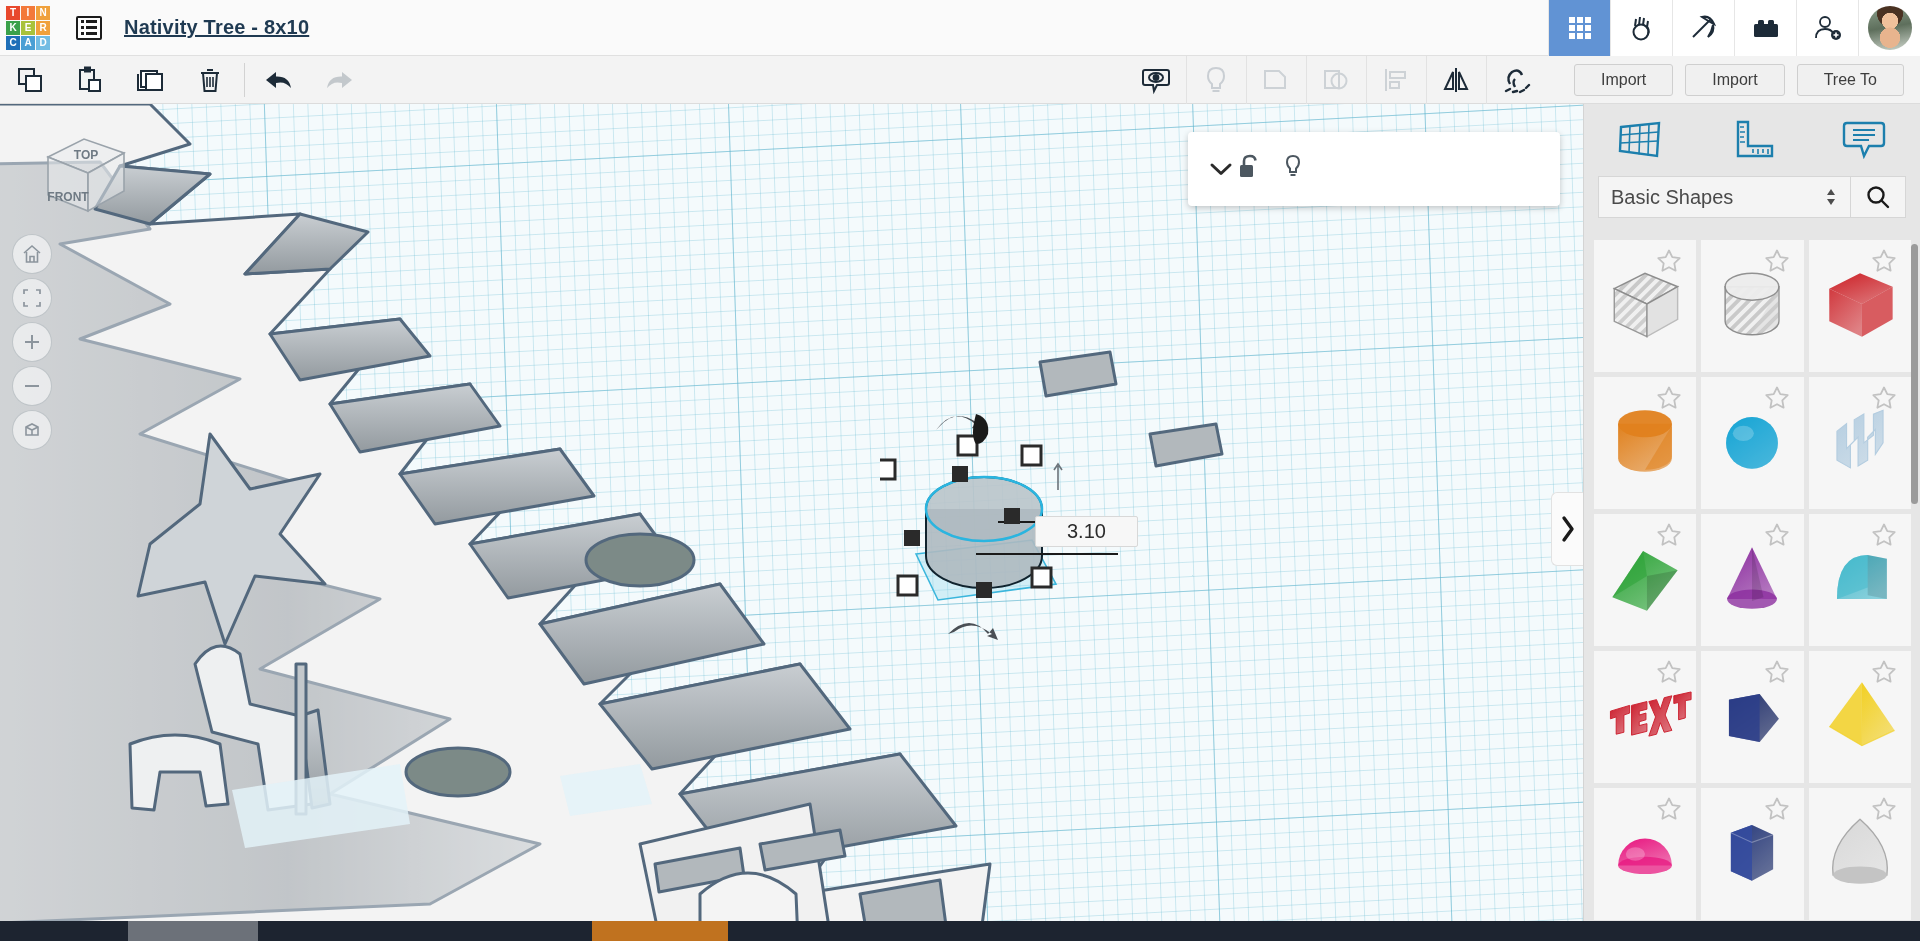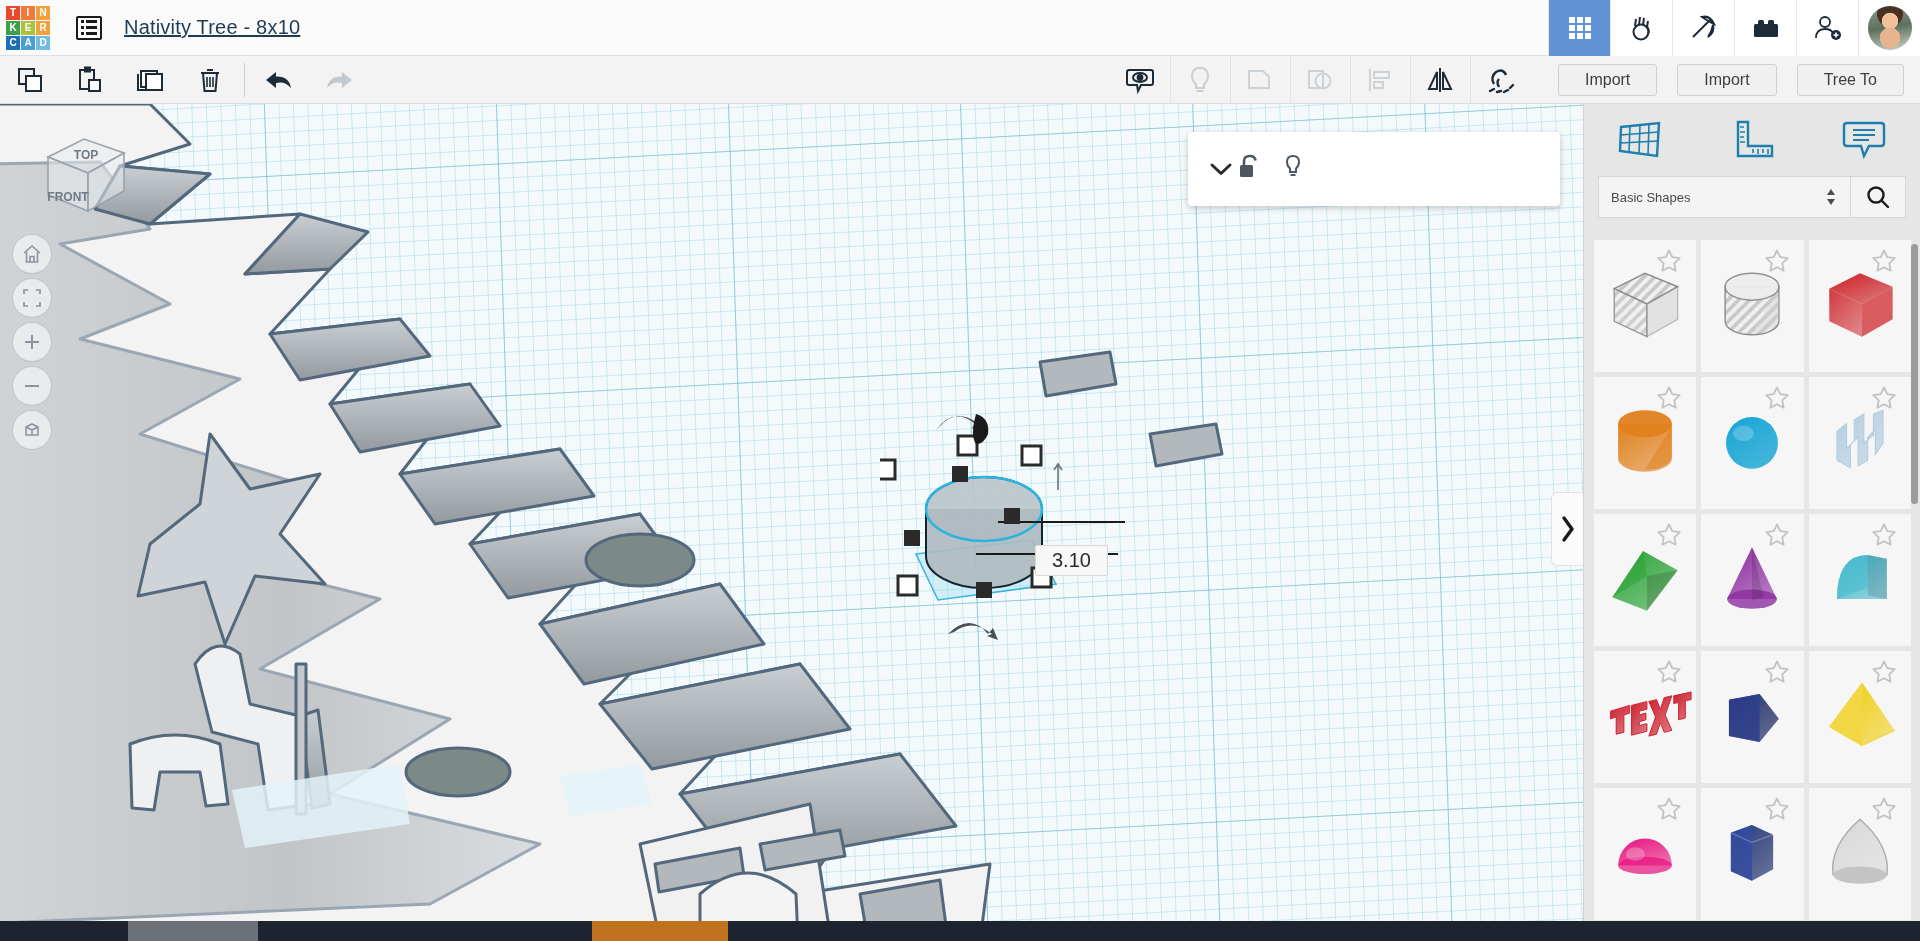--- a/index.html
+++ b/index.html
@@ -25,21 +25,21 @@
   }
   .doc-icon {
     width: 26px; height: 24px; margin-left: 20px;
     border: 2px solid #1a1a1a; border-radius: 2px;
     display: flex; flex-direction: column; justify-content: center; gap: 3px; padding: 0 3px;
   }
   .doc-icon .r { display: flex; align-items: center; gap: 2px; }
   .doc-icon .dot { width: 3px; height: 3px; background: #1a1a1a; }
   .doc-icon .ln { flex: 1; height: 3px; background: #1a1a1a; }
   .doc-title {
-    margin-left: 22px; font-size: 20px; color: #1f3a52; font-weight: normal;
+    margin-left: 22px; font-size: 20px; color: #1f3a52; font-weight: bold;
     text-decoration: underline; cursor: pointer; letter-spacing: .2px;
   }
   .topbar-spacer { flex: 1; }
   .top-icons { display: flex; height: 56px; align-items: stretch; }
   .top-ic {
     width: 62px; height: 56px; display: flex; align-items: center; justify-content: center;
     border-left: 1px solid #e6e6e6; background: #fff; cursor: pointer;
   }
   .top-ic.active { background: #6193d4; }
   .top-ic.avatar-cell { border-left: 1px solid #e6e6e6; }
@@ -60,21 +60,21 @@
     display: flex; align-items: center;
   }
   .tb-btn {
     width: 60px; height: 48px; display: flex; align-items: center; justify-content: center; cursor: pointer;
   }
   .tb-sep { width: 1px; height: 34px; background: #d2d2d2; margin: 0 4px; }
   .tb-spacer { flex: 1; }
   .tb-group { display: flex; align-items: center; }
   .tb-group .tb-btn { border-left: 1px solid #e2e2e2; }
   .tb-group .tb-btn:first-child { border-left: none; }
-  .action-btns { display: flex; gap: 20px; padding-right: 16px; align-items: center; }
+  .action-btns { display: flex; gap: 12px; padding-right: 16px; align-items: center; }
   .act-btn {
     height: 32px; padding: 0 26px; background: #f0f0f0; border: 1px solid #cfcfcf;
     border-radius: 3px; font-size: 16px; color: #3d3d3d; cursor: pointer;
     display: flex; align-items: center; justify-content: center;
     font-family: "Liberation Sans", sans-serif;
   }
 
   
   .canvas {
     position: absolute; top: 104px; left: 0; width: 1583px; height: 837px;
@@ -100,23 +100,22 @@
     width: 40px; height: 40px; border-radius: 50%;
     background: rgba(255,255,255,.55); border: 1px solid rgba(140,150,158,.45);
     display: flex; align-items: center; justify-content: center; cursor: pointer;
   }
 
   
   .gizmo { position: absolute; left: 880px; top: 300px; width: 260px; height: 240px; }
   .dim-label {
     position: absolute; left: 1035px; top: 412px;
     background: #f7f7f7; border: 1px solid #d8d8d8; border-radius: 2px;
-    padding: 3px 16px; font-size: 20px; color: #2b2b2b;
+    padding: 3px 31px; font-size: 20px; color: #2b2b2b;
     font-family: "Liberation Sans", sans-serif;
-    margin-top: 29px;
   }
 
   
   .inspector {
     position: absolute; left: 1188px; top: 132px; width: 372px; height: 74px;
     background: #fff; border-radius: 4px; box-shadow: 0 2px 6px rgba(0,0,0,.22);
     display: flex; align-items: center; padding: 0 16px;
   }
   .insp-chev { width: 34px; display: flex; align-items: center; justify-content: center; cursor: pointer; }
   .insp-body { flex: 1; padding-left: 10px; }
@@ -134,21 +133,21 @@
   .rightpanel {
     position: absolute; top: 104px; right: 0; width: 337px; height: 837px;
     background: #e6e6e6; border-left: 1px solid #d4d4d4;
   }
   .rp-tabs { height: 72px; display: flex; align-items: center; justify-content: space-around; background: #e6e6e6; }
   .rp-tab { width: 84px; height: 60px; display: flex; align-items: center; justify-content: center; cursor: pointer; }
   .rp-search-row { display: flex; padding: 0 14px 14px 14px; gap: 0; }
   .rp-select {
     flex: 1; height: 42px; background: #f4f4f4; border: 1px solid #d6d6d6; border-right: none;
     display: flex; align-items: center; justify-content: space-between; padding: 0 12px;
-    font-size: 13px; color: #4a4a4a; cursor: pointer; font-family: "Liberation Sans", sans-serif;
+    font-size: 20px; color: #4a4a4a; cursor: pointer; font-family: "Liberation Sans", sans-serif;
   }
   .rp-searchbtn {
     width: 56px; height: 42px; background: #f4f4f4; border: 1px solid #d6d6d6;
     display: flex; align-items: center; justify-content: center; cursor: pointer;
   }
   .shape-grid {
     position: absolute; top: 136px; left: 0; width: 337px; height: 701px;
     display: grid; grid-template-columns: repeat(3, 1fr);
     gap: 5px; padding: 0 10px 0 10px; overflow: hidden; align-content: start;
   }

